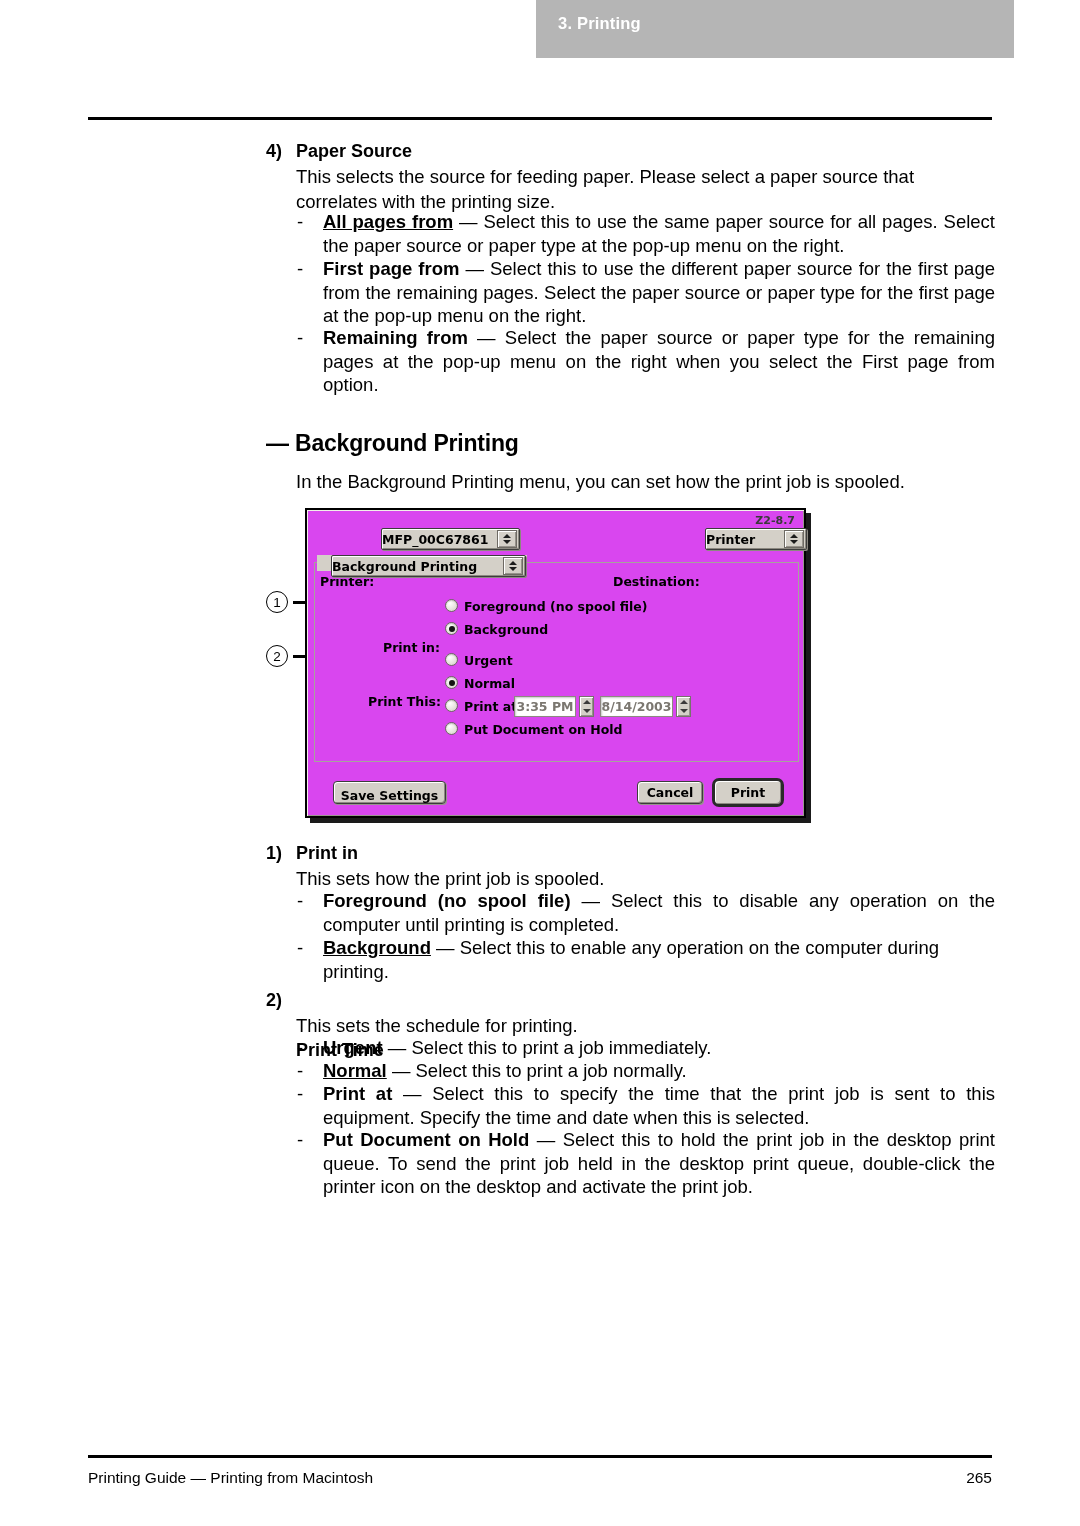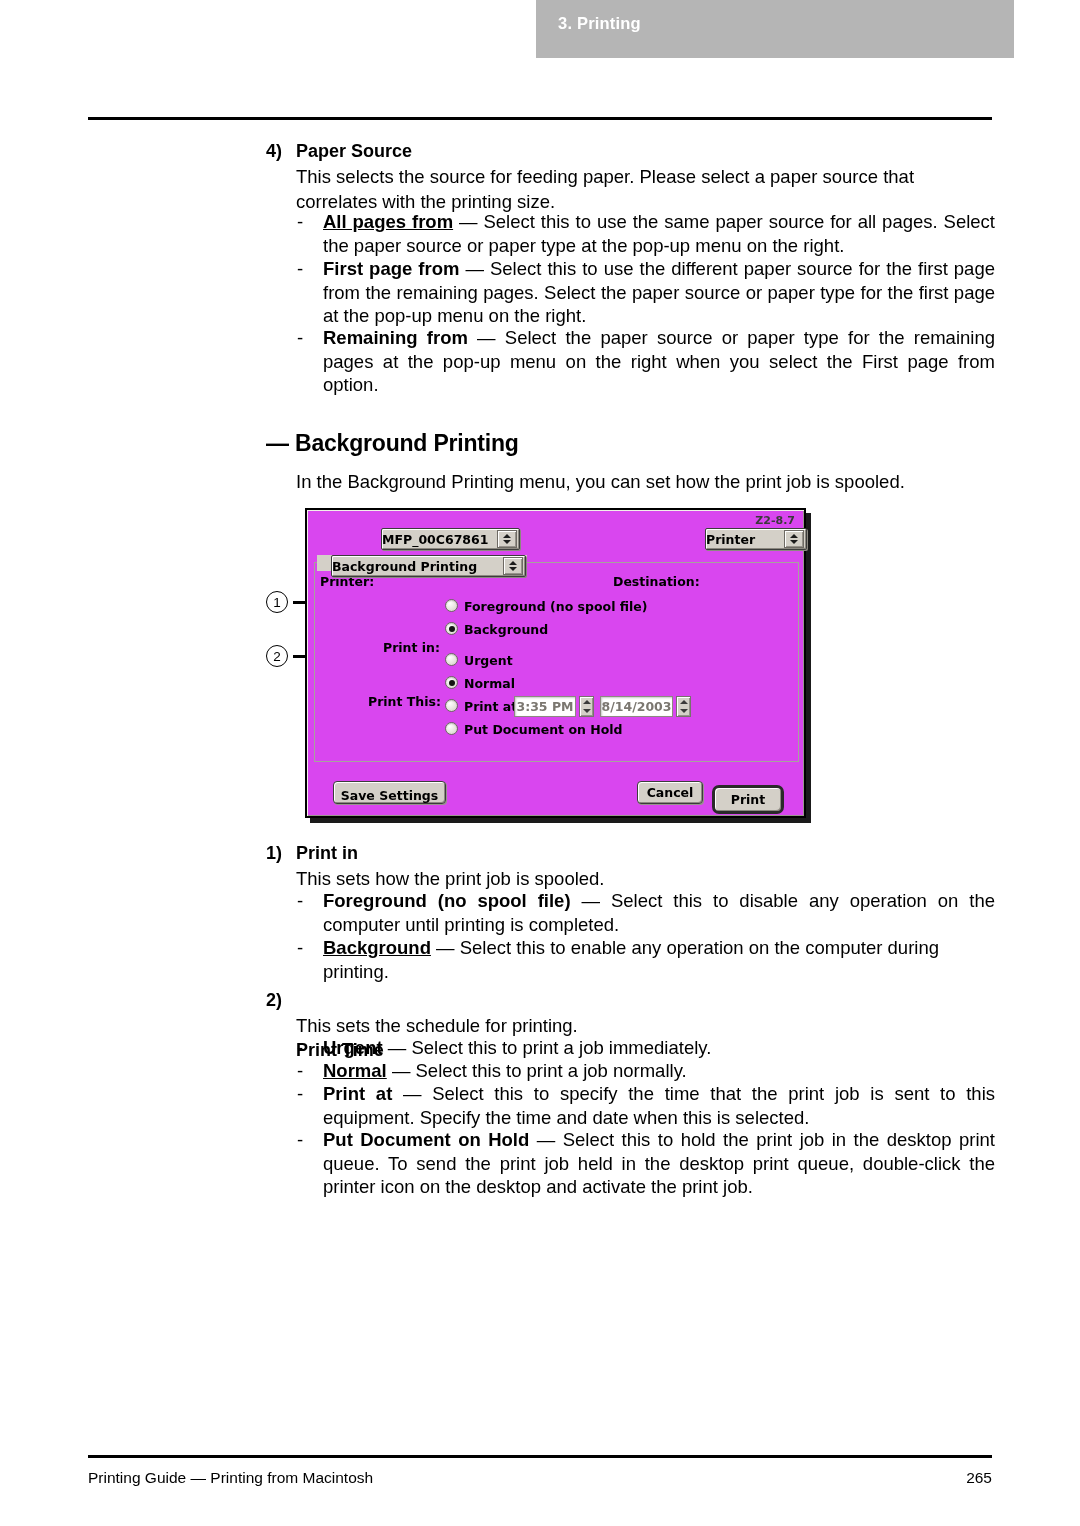--- a/index.html
+++ b/index.html
@@ -348,21 +348,21 @@
 
     <div class="radio" style="left:138px; top:212px;"></div>
     <div class="radio-label" style="left:157px; top:212px;">Put Document on Hold</div>
 
     <div class="btn" style="left:26px; top:271px; width:113px;align-items:flex-end;">
       <span>Save Settings</span>
     </div>
     <div class="btn" style="left:330px; top:271px; width:66px;">
       <span>Cancel</span>
     </div>
-    <div class="btn default" style="left:405px; top:268px; width:72px; height:29px;margin-top:7px;">
+    <div class="btn default" style="left:405px; top:268px; width:72px; height:29px;">
       <span>Print</span>
     </div>
   </div>
 </div>
 
 <div class="num-marker" style="top:843px;">1)</div>
 <div class="num-title" style="top:843px;">Print in</div>
 <div class="para" style="top:866px;">This sets how the print job is spooled.</div>
 
 <div class="dash-item">

